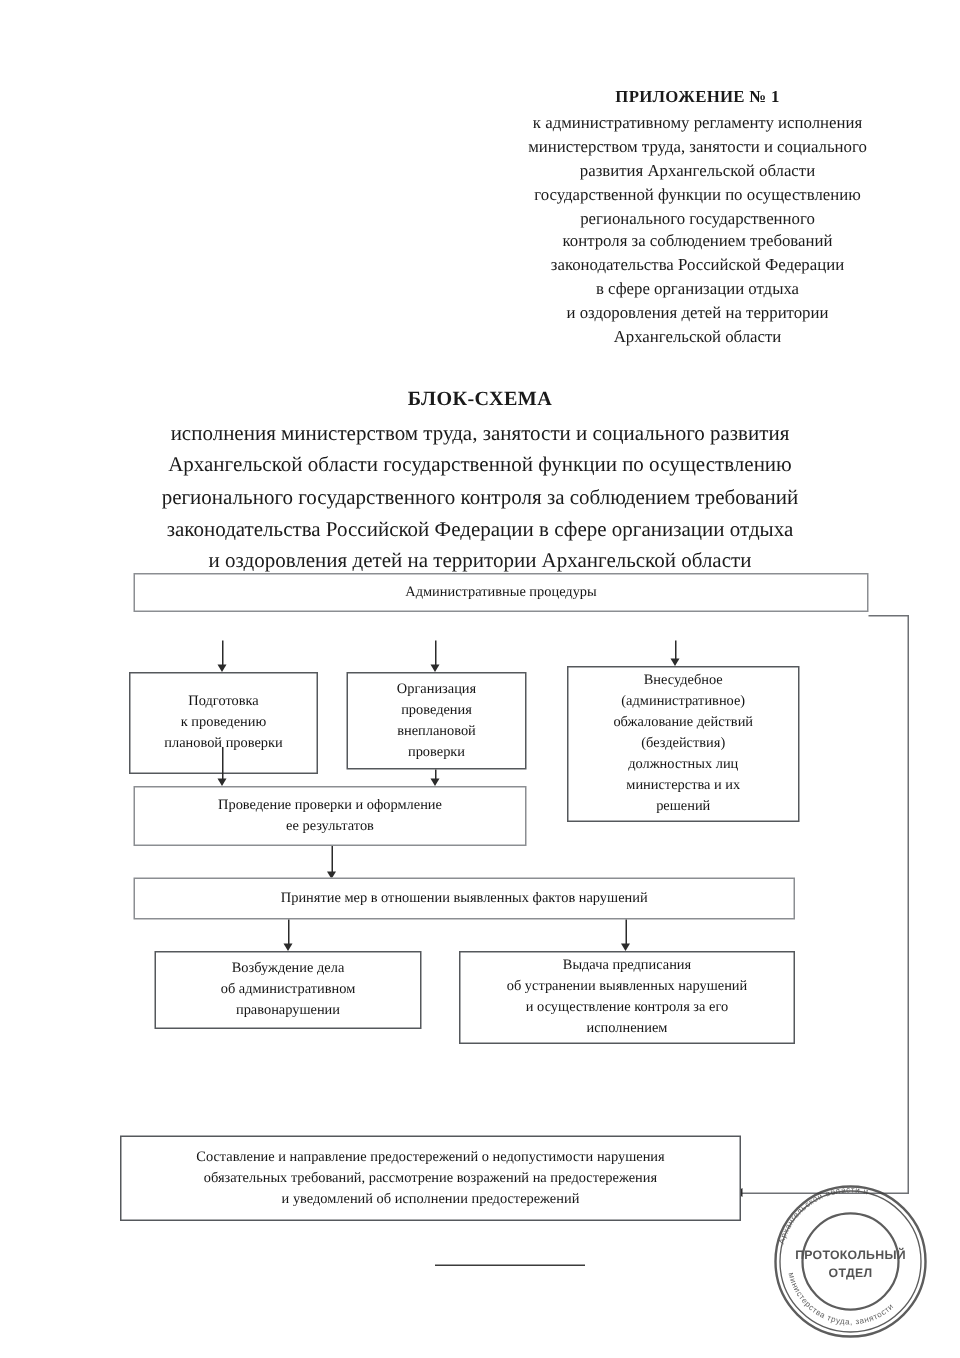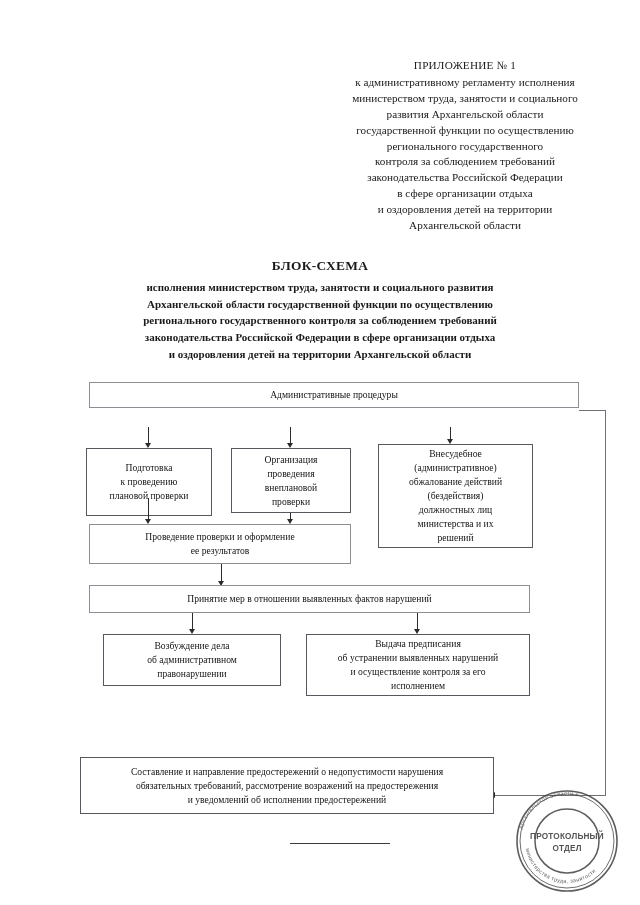--- a/index.html
+++ b/index.html
@@ -27,43 +27,43 @@
   .appendix-block {
     position: absolute;
     left: 300px;
     top: 58px;
     width: 330px;
     text-align: center;
     font-size: 11.2px;
     line-height: 1.42;
   }
   .appendix-title {
-    font-weight: normal;
+    font-weight: bold;
     letter-spacing: .2px;
     margin-bottom: 1px;
   }
   .appendix-line { white-space: nowrap; }
 
   
   .doc-title-wrap {
     position: absolute;
     left: 50px;
     top: 258px;
     width: 540px;
     text-align: center;
   }
   .doc-title-main {
     font-size: 13.4px;
     font-weight: bold;
     letter-spacing: .3px;
     margin-bottom: 5px;
   }
   .doc-title-sub {
-    font-size: 11px;
-    font-weight: bold;
+    font-size: 14px;
+    font-weight: normal;
     line-height: 1.52;
   }
   .doc-title-sub .tline { display: block; white-space: nowrap; }
 
   
   .chart {
     position: absolute;
     left: 0;
     top: 0;
     width: 640px;

